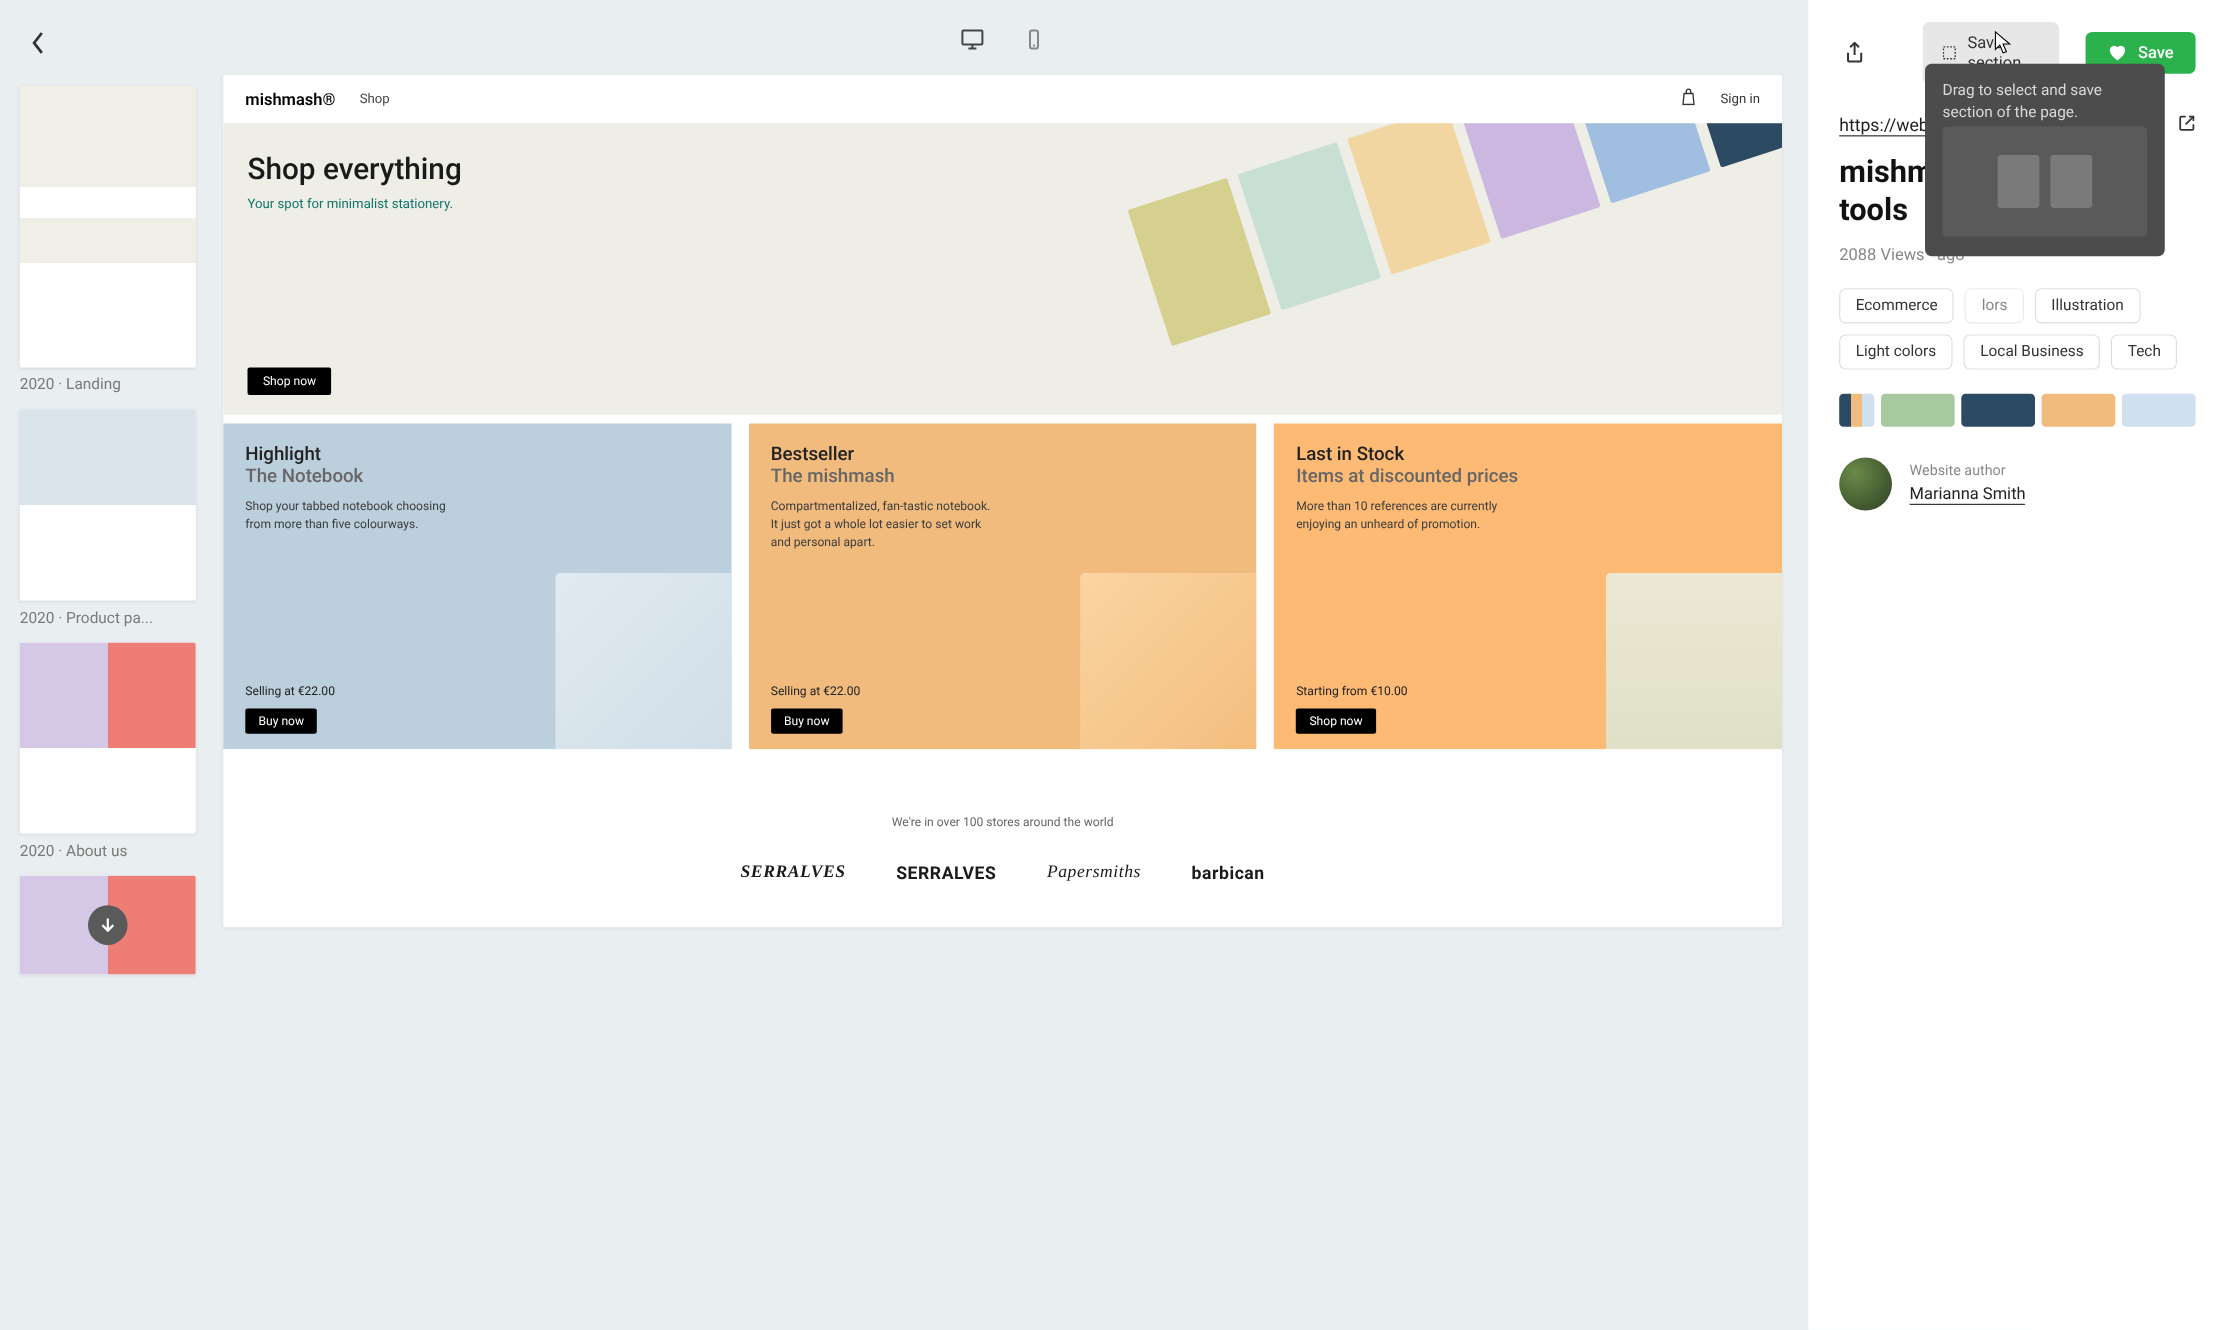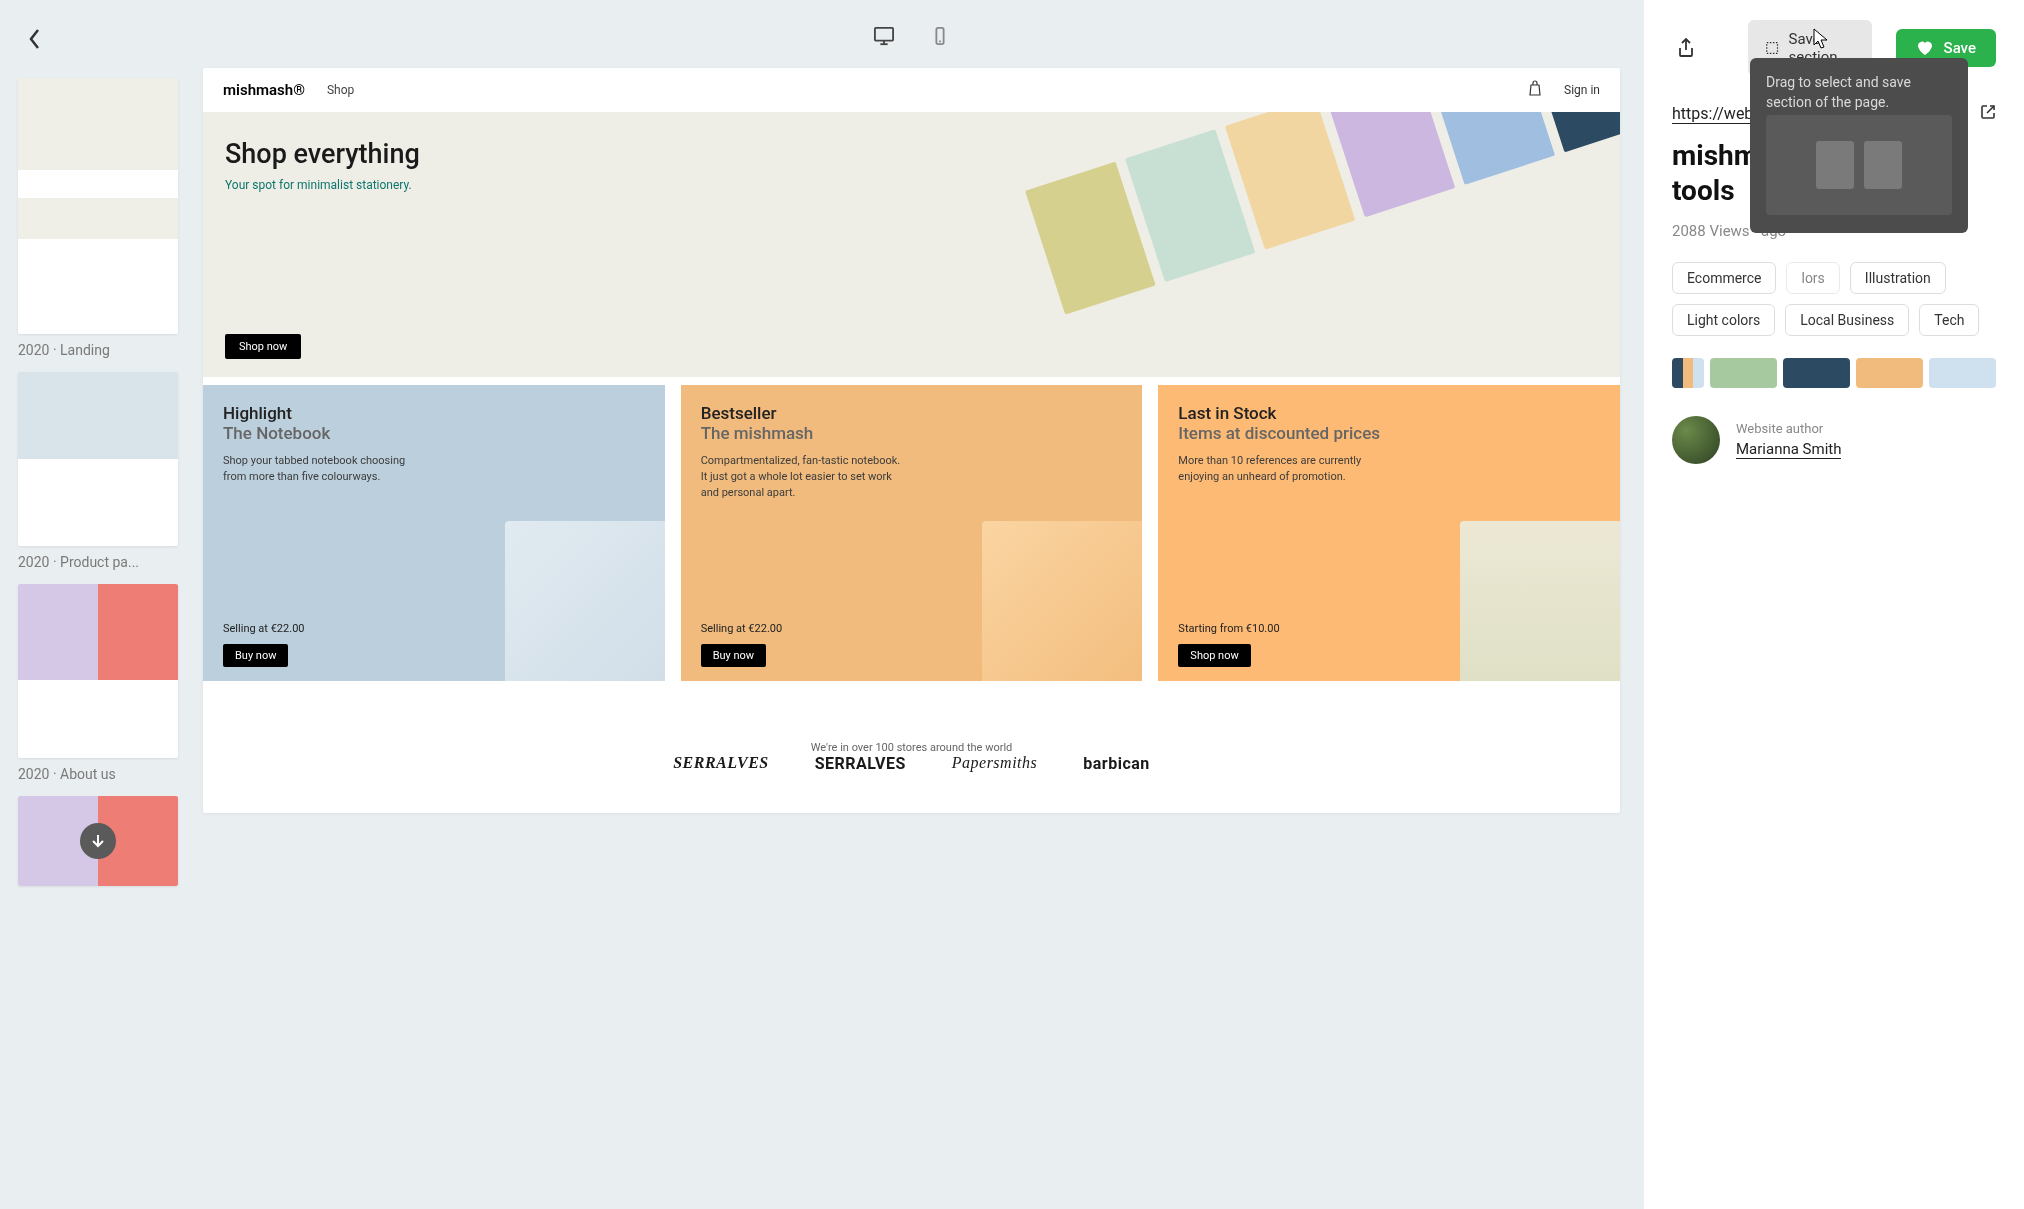--- a/index.html
+++ b/index.html
@@ -56,21 +56,21 @@
 .card-title{font-size:17px;font-weight:500;color:#666;margin-bottom:10px;}
 .card-desc{font-size:11px;color:#3c3c3c;line-height:1.45;max-width:200px;}
 .card-price{position:absolute;left:20px;bottom:46px;font-size:11px;color:#222;}
 .card-btn{position:absolute;left:20px;bottom:14px;background:#000;color:#fff;font-size:11px;padding:5px 12px;border-radius:2px;}
 .card-art{position:absolute;right:-20px;bottom:-40px;width:180px;height:200px;border-radius:4px;opacity:0.85;}
 .c-blue .card-art{background:linear-gradient(135deg,#e7eff4,#d1dee8);} 
 .c-orange .card-art{background:linear-gradient(135deg,#fcd9a8,#f2b977);} 
 .c-green .card-art{background:linear-gradient(#e9f0e5,#d7e4d1);} 
 
 .stores{padding:60px 20px 40px;text-align:center;}
-.stores-text{font-size:11px;color:#666;}
+.stores-text{font-size:11px;color:#666;margin-bottom:30px;}
 .store-logos{display:flex;justify-content:center;gap:46px;font-weight:700;font-size:16px;color:#1a1a1a;letter-spacing:0.5px;}
 .store-logos span:nth-child(1){font-family:Georgia,serif;font-style:italic;}
 .store-logos span:nth-child(3){font-family:Georgia,serif;font-style:italic;font-weight:400;}
 
 
 .right-panel{width:380px;background:#fff;padding:20px 28px;position:relative;overflow-y:auto;}
 .rp-top{display:flex;align-items:center;gap:24px;margin-bottom:28px;}
 .share-btn{width:36px;height:36px;display:flex;align-items:center;justify-content:center;cursor:pointer;}
 .share-btn svg{width:18px;height:20px;}
 .spacer{flex:1;}

